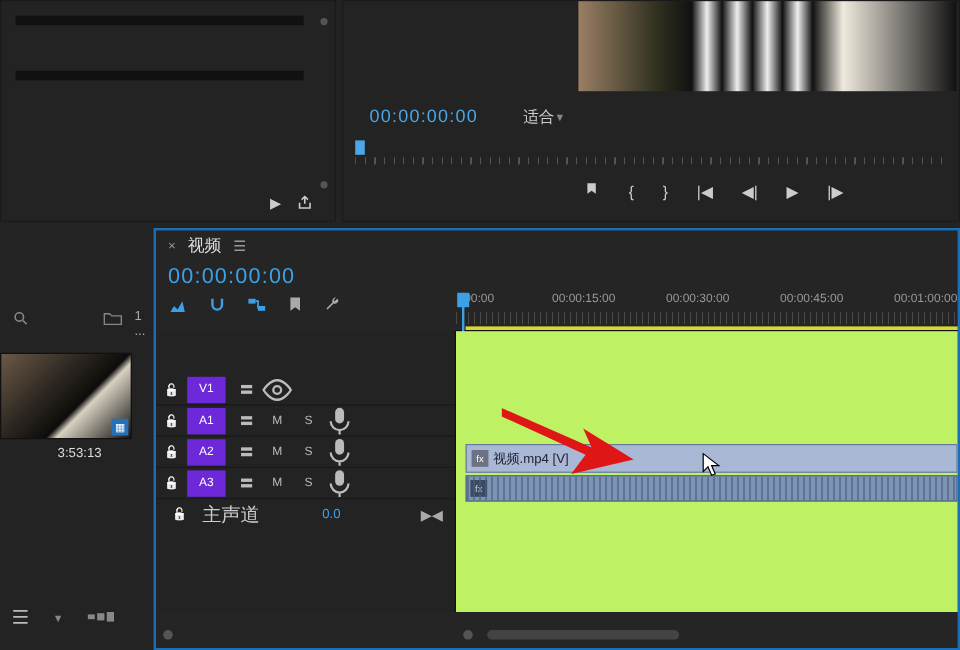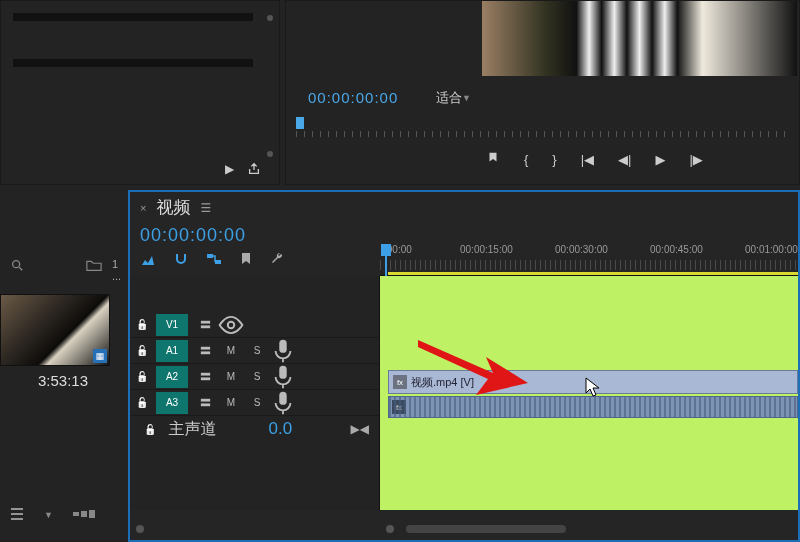--- a/index.html
+++ b/index.html
@@ -88,22 +88,22 @@
     width:110px; height:72px;
     background: linear-gradient(135deg,#6b5a46 0%, #2a2520 40%, #0e0c0a 60%, #d8d0c0 65%, #111 100%);
     border:1px solid #111;
   }
   .clip-thumb .badge {
     position:absolute; right:2px; bottom:2px;
     width:14px; height:14px; background:#2670b8;
     display:flex;align-items:center;justify-content:center;font-size:9px;color:#fff;
   }
   .clip-duration {
-    position:absolute; left:38px; top:182px;
-    font-size:15px; color:#ddd;
+    position:absolute; left:48px; top:182px;
+    font-size:11px; color:#ddd;
   }
   .bottom-bar {
     position:absolute; left:0; bottom:0;
     width:125px; height:30px;
     background:#232323;
     display:flex; align-items:center; gap:20px;
     padding-left:10px;
   }
   .bottom-bar .chev-down{ color:#888; font-size:9px;}
   .timeline-panel {
@@ -112,21 +112,21 @@
     right:0; bottom:0;
     background:#252525;
     border:2px solid #1b6fb6;
   }
   .tp-header {
     display:flex; align-items:center; gap:10px;
     padding:4px 10px 2px;
     color:#ccc;
   }
   .tp-header .close{ color:#999; font-size:11px;}
-  .tp-header .title{ font-size:17px; color:#ddd;}
+  .tp-header .title{ font-size:14px; color:#ddd;}
   .tp-header .menu{ color:#999;}
   .tp-timecode {
     padding: 4px 10px 0;
     color:#3da0e6; font-size:18px; letter-spacing:1px;
   }
   .tp-toolbar {
     display:flex; gap:18px;
     padding:6px 10px 10px;
     align-items:center;
   }
@@ -150,30 +150,30 @@
     display:flex; align-items:center; justify-content:center;
     color:#bbb; font-size:11px;
   }
   .track-row .label {
     width:32px; height:22px;
     background:#2b2b2b;
     display:flex;align-items:center;justify-content:center;
     font-size:10px; color:#ccc;
     margin-right:4px;
   }
-  .track-row.selected .label{ background:#0f766e; color:#fff;}
+  .track-row.selected .label{ background:#6d28d9; color:#fff;}
   .track-row .lock::before{content:"🔓";font-size:10px; filter:grayscale(1) brightness(1.4);}
   .track-row .mute{font-size:10px;color:#bbb;}
   .master-row {
     display:flex; align-items:center;
     height:26px; padding-left:14px;
     gap:12px;
   }
   .master-row .name{color:#ccc;font-size:16px;}
-  .master-row .val{color:#3da0e6;font-size:17px; margin-left:40px;}
+  .master-row .val{color:#3da0e6;font-size:11px; margin-left:40px;}
   .master-row .collapse{ margin-left:auto; margin-right:10px; color:#aaa;}
   .timeline-ruler {
     position:absolute;
     left:250px; top:52px; right:0; height:32px;
     border-bottom:1px solid #111;
   }
   .timeline-ruler .tick-labels{
     position:relative; height:16px;
     color:#999; font-size:10px;
   }

